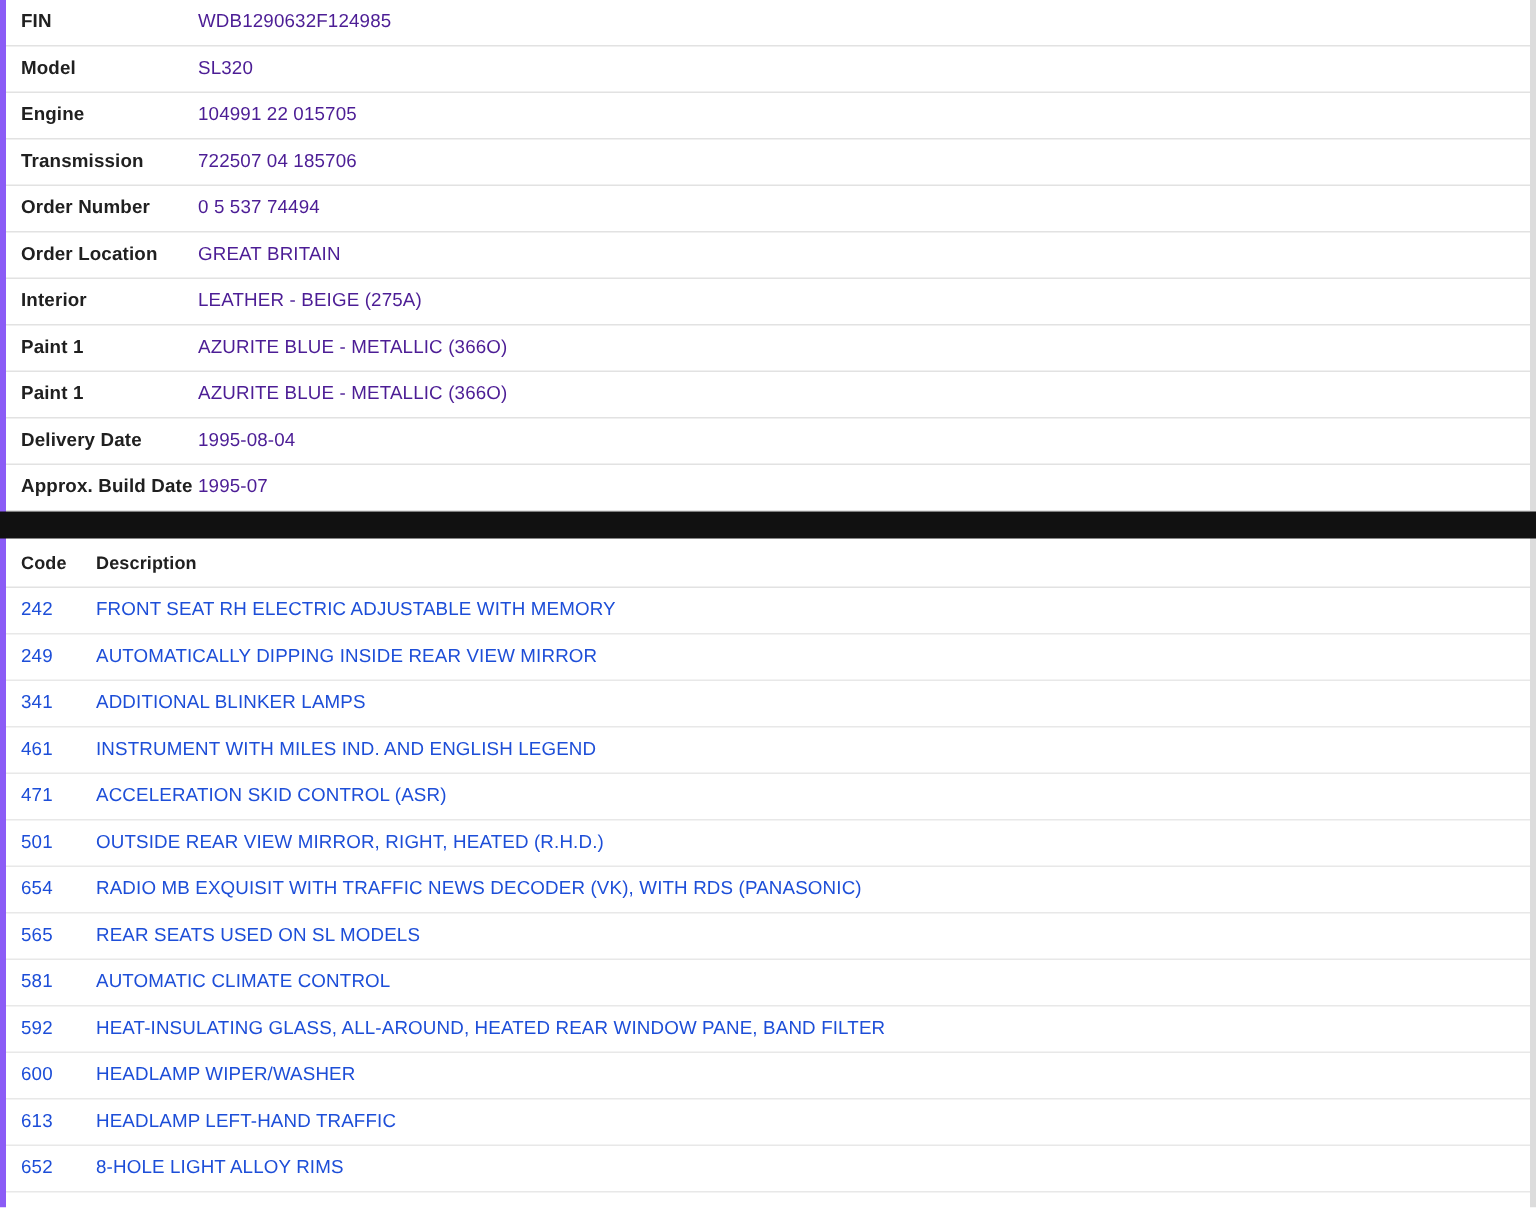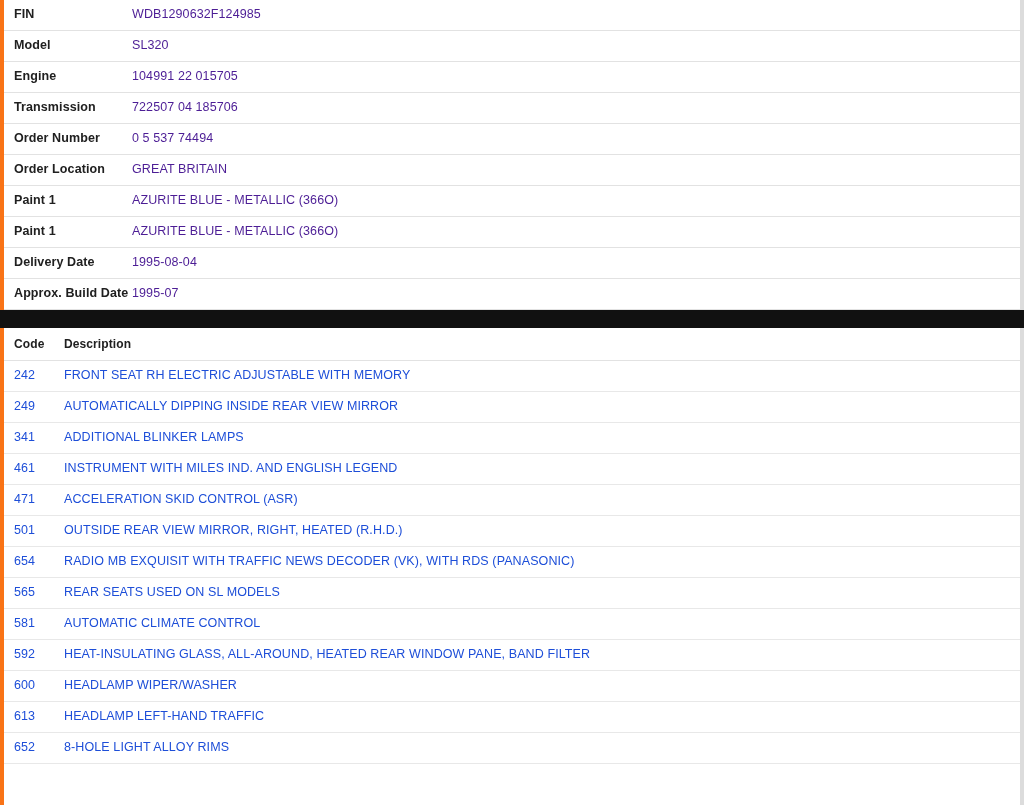--- a/index.html
+++ b/index.html
@@ -13,21 +13,21 @@
     font-family: "Liberation Sans", sans-serif;
     color: #1a1a1a;
     overflow: hidden;
   }
   .page {
     width: 1024px;
     height: 805px;
     position: relative;
     background: #ffffff;
     box-sizing: border-box;
-    border-left: 4px solid #f97316;
+    border-left: 4px solid #8b5cf6;
     border-right: 4px solid #dcdcdc;
   }
   
   .specs {
     width: 100%;
     border-collapse: collapse;
     table-layout: fixed;
   }
   .specs tr {
     border-bottom: 1px solid #e2e2e2;
@@ -124,20 +124,24 @@
           <td class="label">Transmission</td>
           <td class="value">722507 04 185706</td>
         </tr>
         <tr>
           <td class="label">Order Number</td>
           <td class="value">0 5 537 74494</td>
         </tr>
         <tr>
           <td class="label">Order Location</td>
           <td class="value">GREAT BRITAIN</td>
+        </tr>
+        <tr>
+          <td class="label">Interior</td>
+          <td class="value">LEATHER - BEIGE (275A)</td>
         </tr>
         <tr>
           <td class="label">Paint 1</td>
           <td class="value">AZURITE BLUE - METALLIC (366O)</td>
         </tr>
         <tr>
           <td class="label">Paint 1</td>
           <td class="value">AZURITE BLUE - METALLIC (366O)</td>
         </tr>
         <tr>

